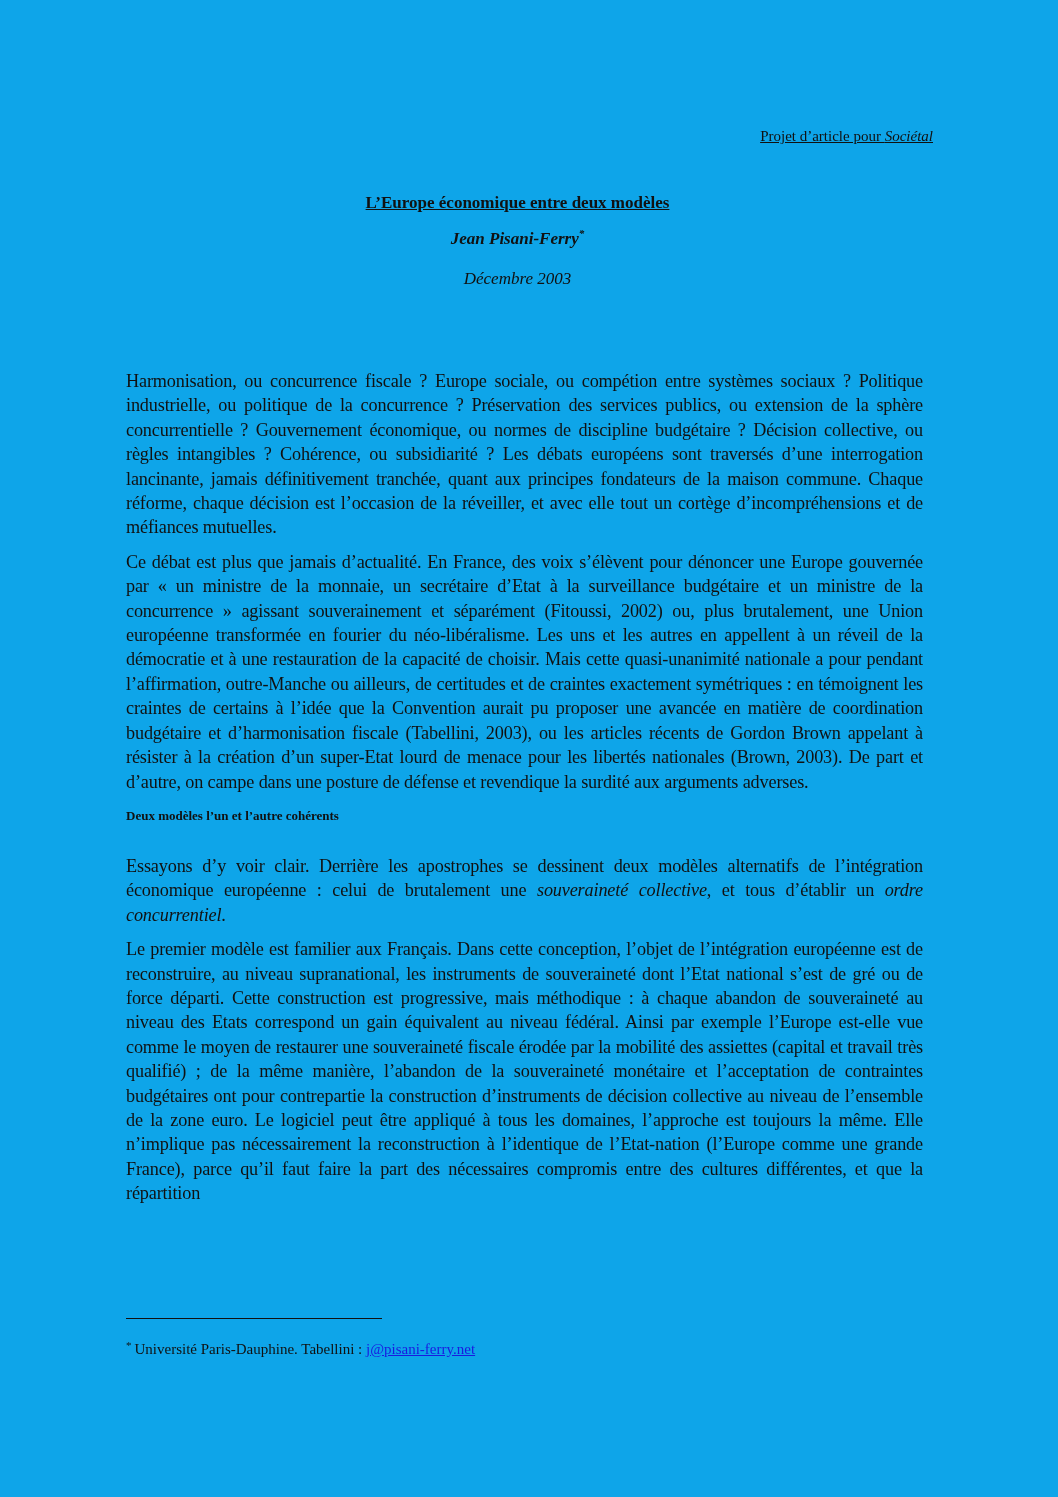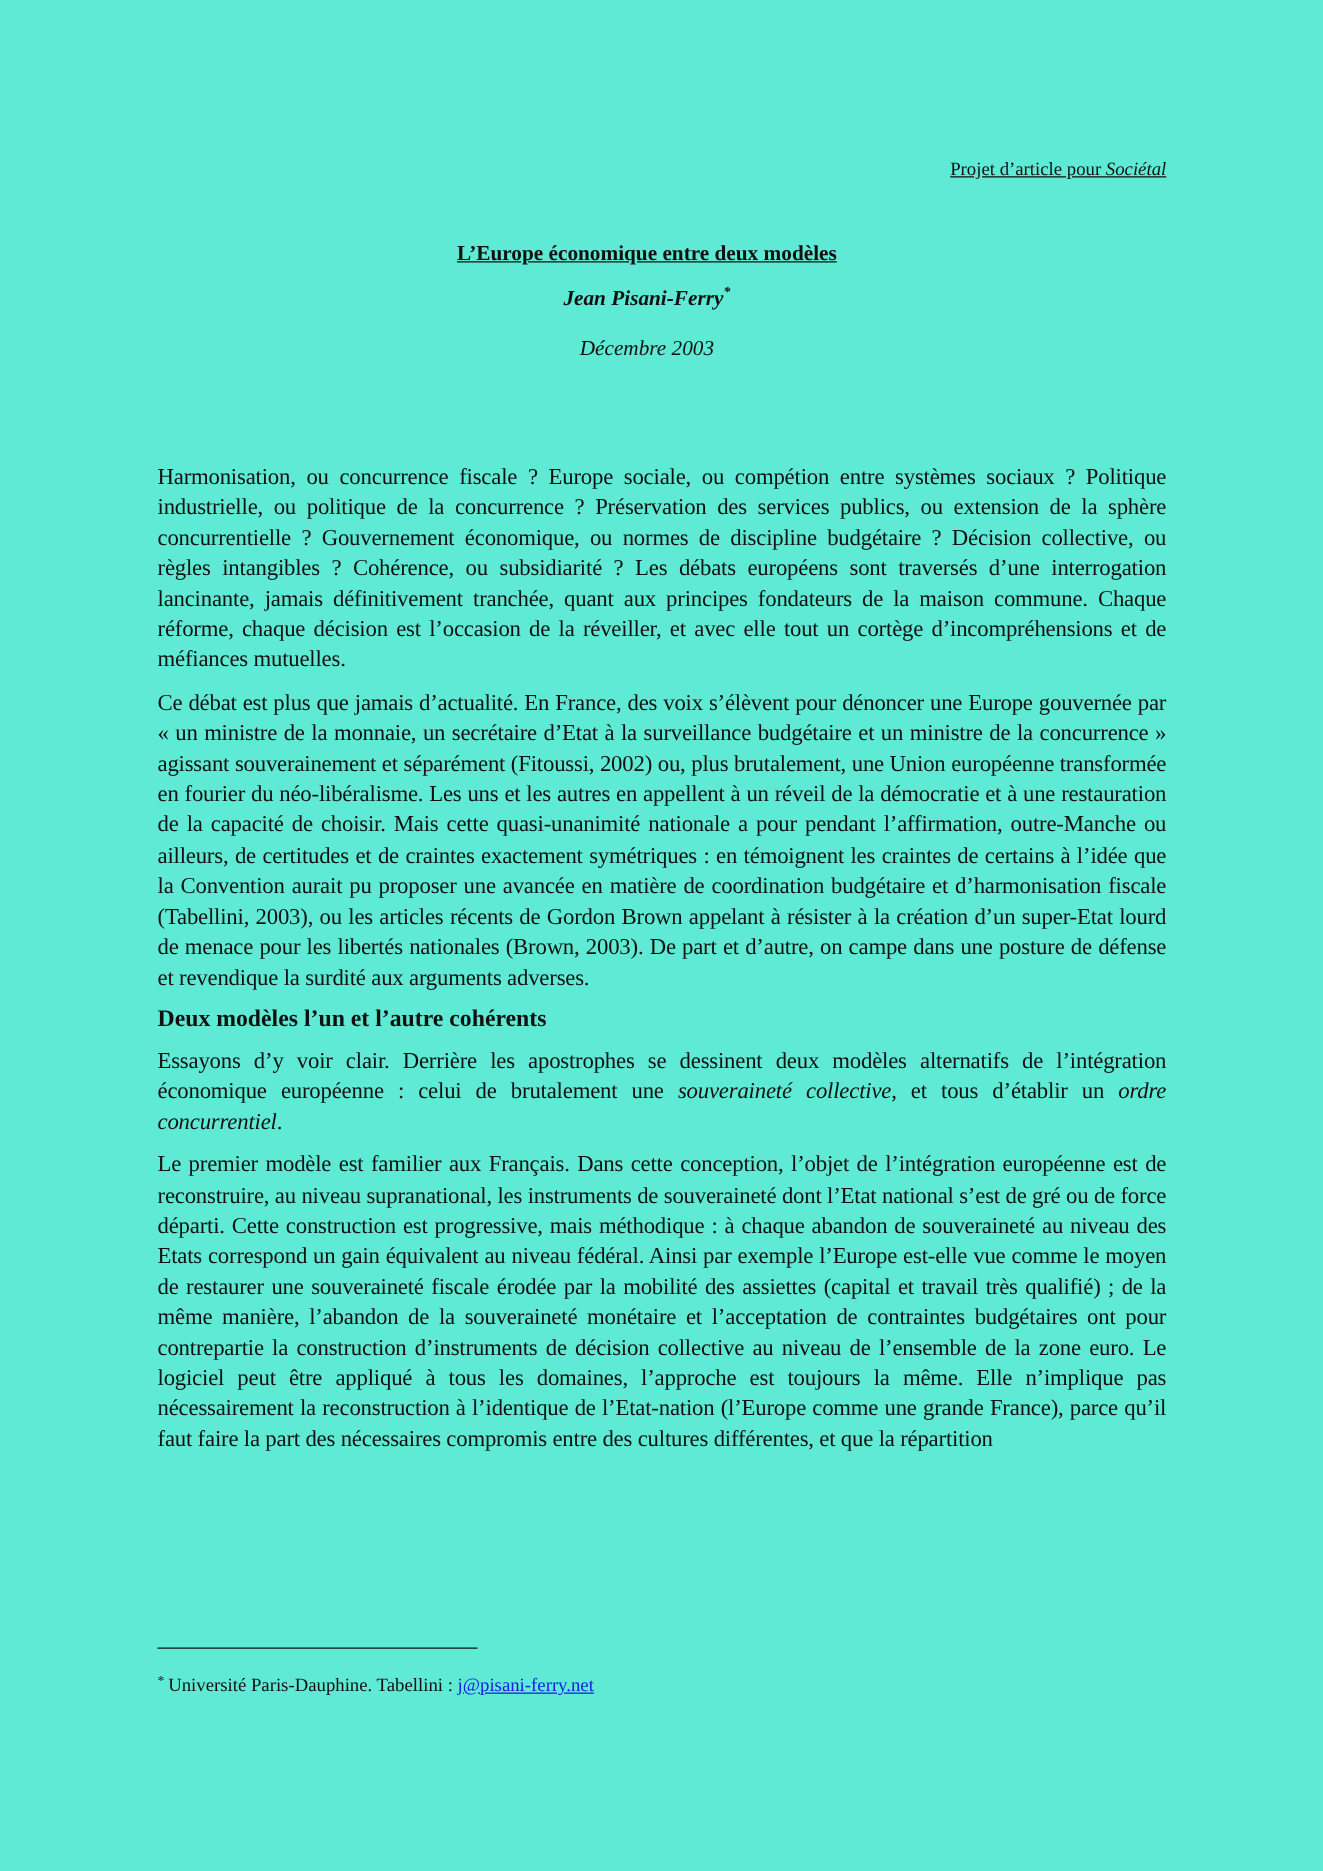--- a/index.html
+++ b/index.html
@@ -13,21 +13,21 @@
       position: relative;
       overflow: hidden;
       font-family: "Liberation Serif", "DejaVu Serif", serif;
       color: #111111;
     }
     .page {
       position: absolute;
       left: 0; top: 0;
       width: 1058px;
       height: 1497px;
-      background: #5eead4;
+      background: #0ea5e9;
     }
     .header-note {
       position: absolute;
       top: 127px;
       right: 125px;
       font-size: 15px;
       line-height: 18px;
       text-decoration: underline;
       white-space: nowrap;
     }
@@ -71,30 +71,30 @@
       transform: translateX(-12px);
       margin-top: 12px;
     }
     .body-text {
       position: absolute;
       left: 126px;
       top: 369px;
       width: 807px;
     }
     .para {
-      margin: 0 0 10px 0;
+      margin: 0 10px 10px 0;
       font-size: 18.2px;
       line-height: 24.4px;
       text-align: justify;
       letter-spacing: -0.15px;
     }
     .para em { font-style: italic; }
     .section-heading {
-      margin: 0 0 8px 0;
-      font-size: 19px;
+      margin: 0 0 26px 0;
+      font-size: 13px;
       line-height: 24px;
       font-weight: bold;
     }
     .footnote-rule {
       position: absolute;
       left: 126px;
       top: 1318px;
       width: 256px;
       height: 0;
       border-top: 1.5px solid #111111;

